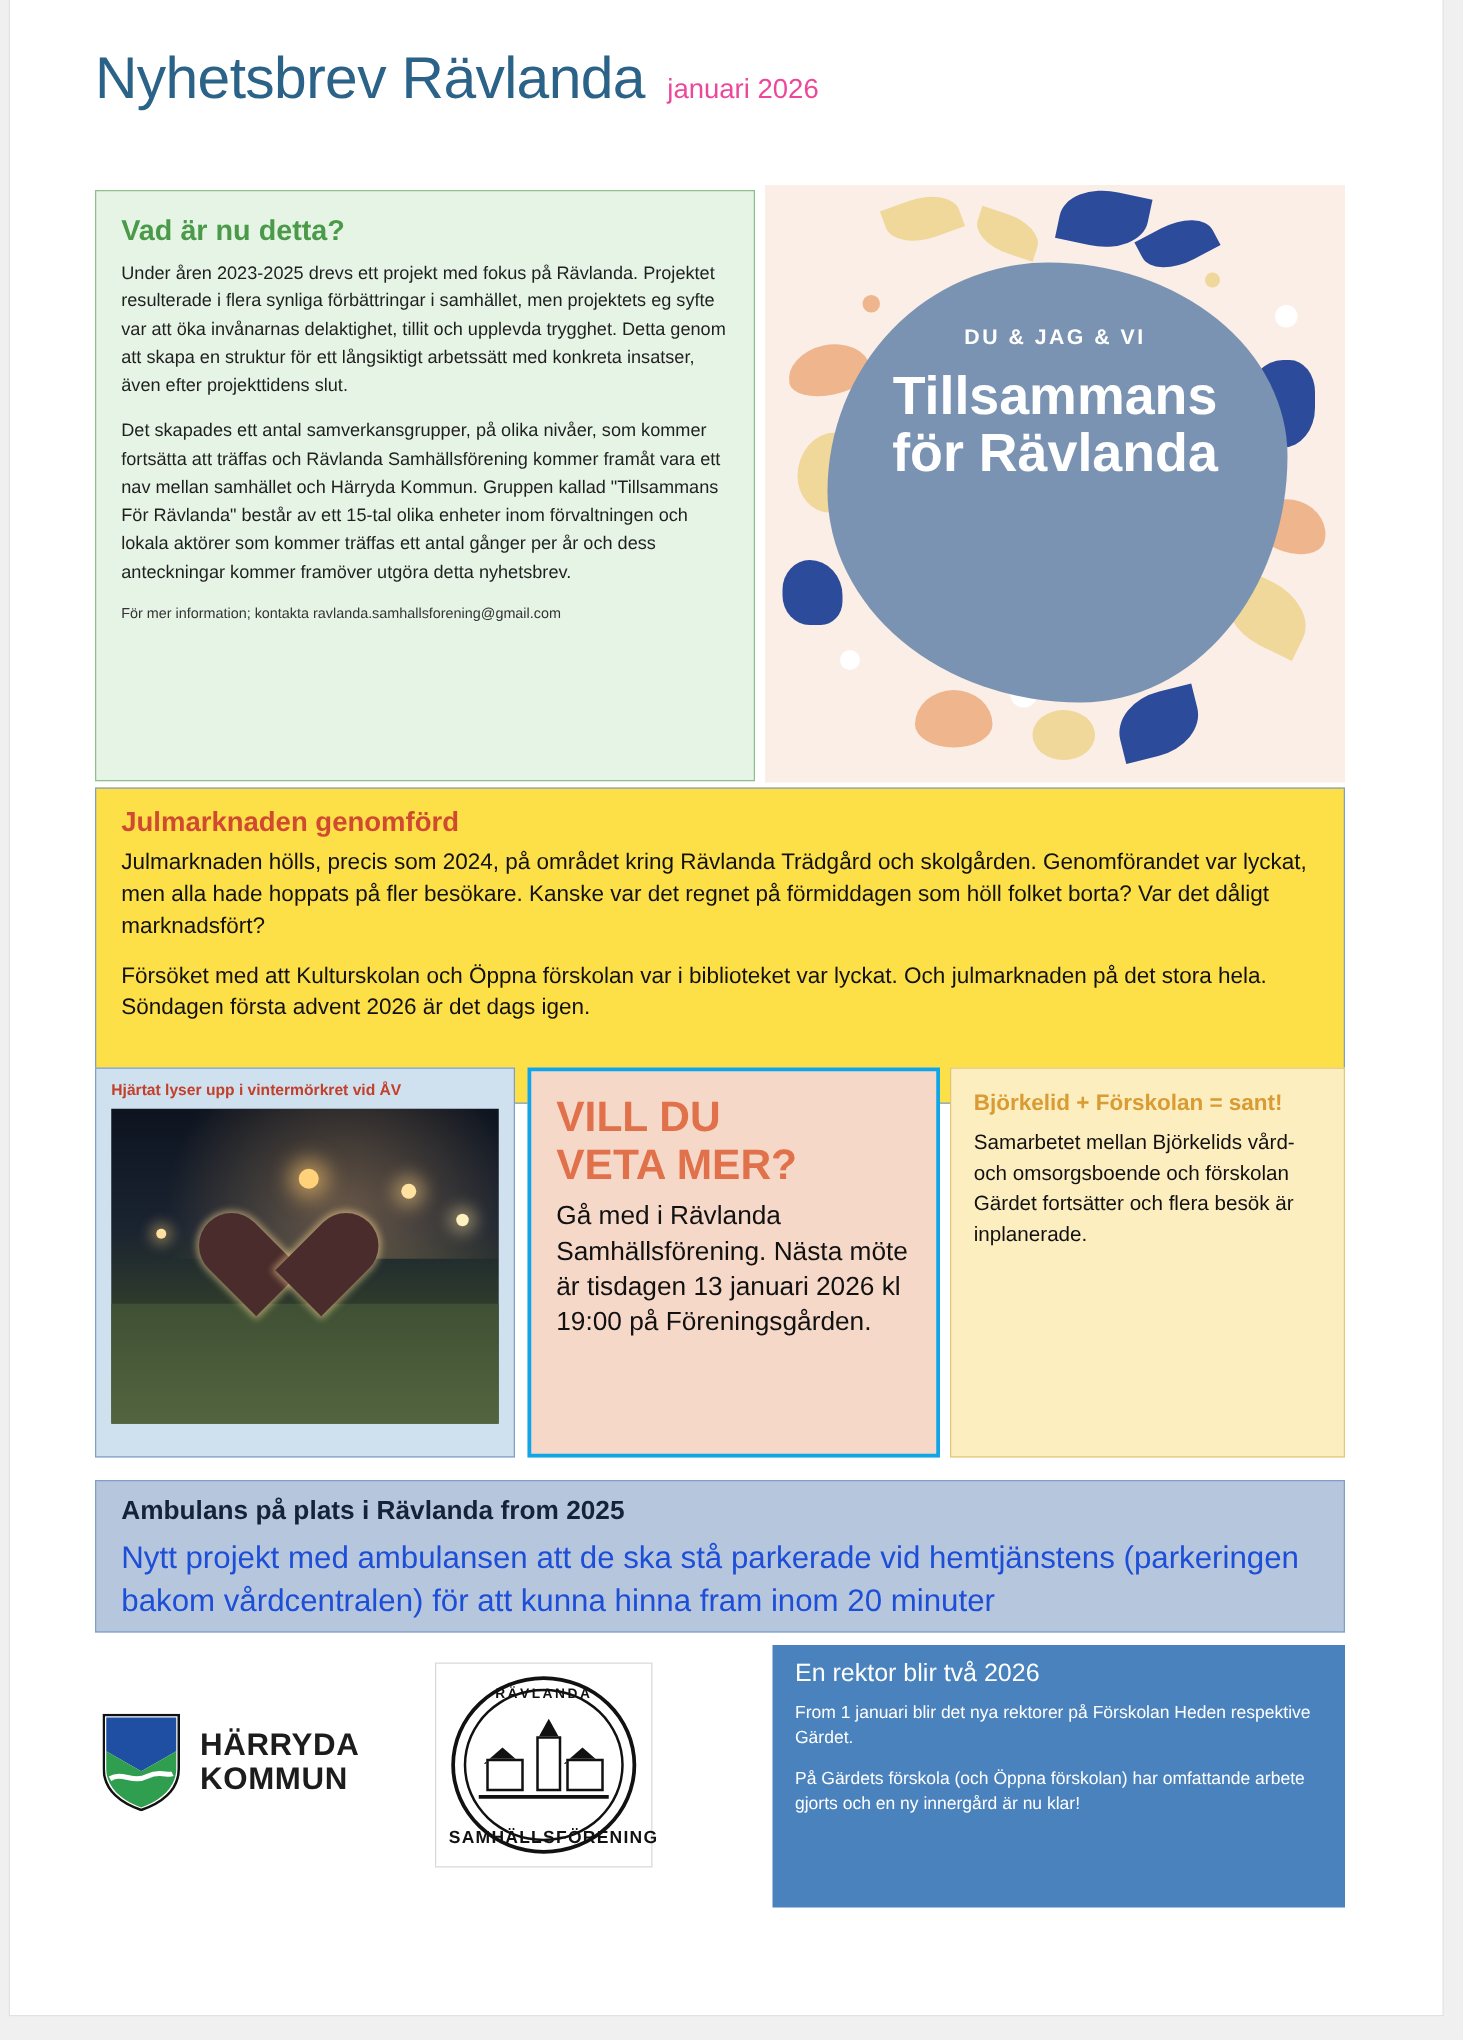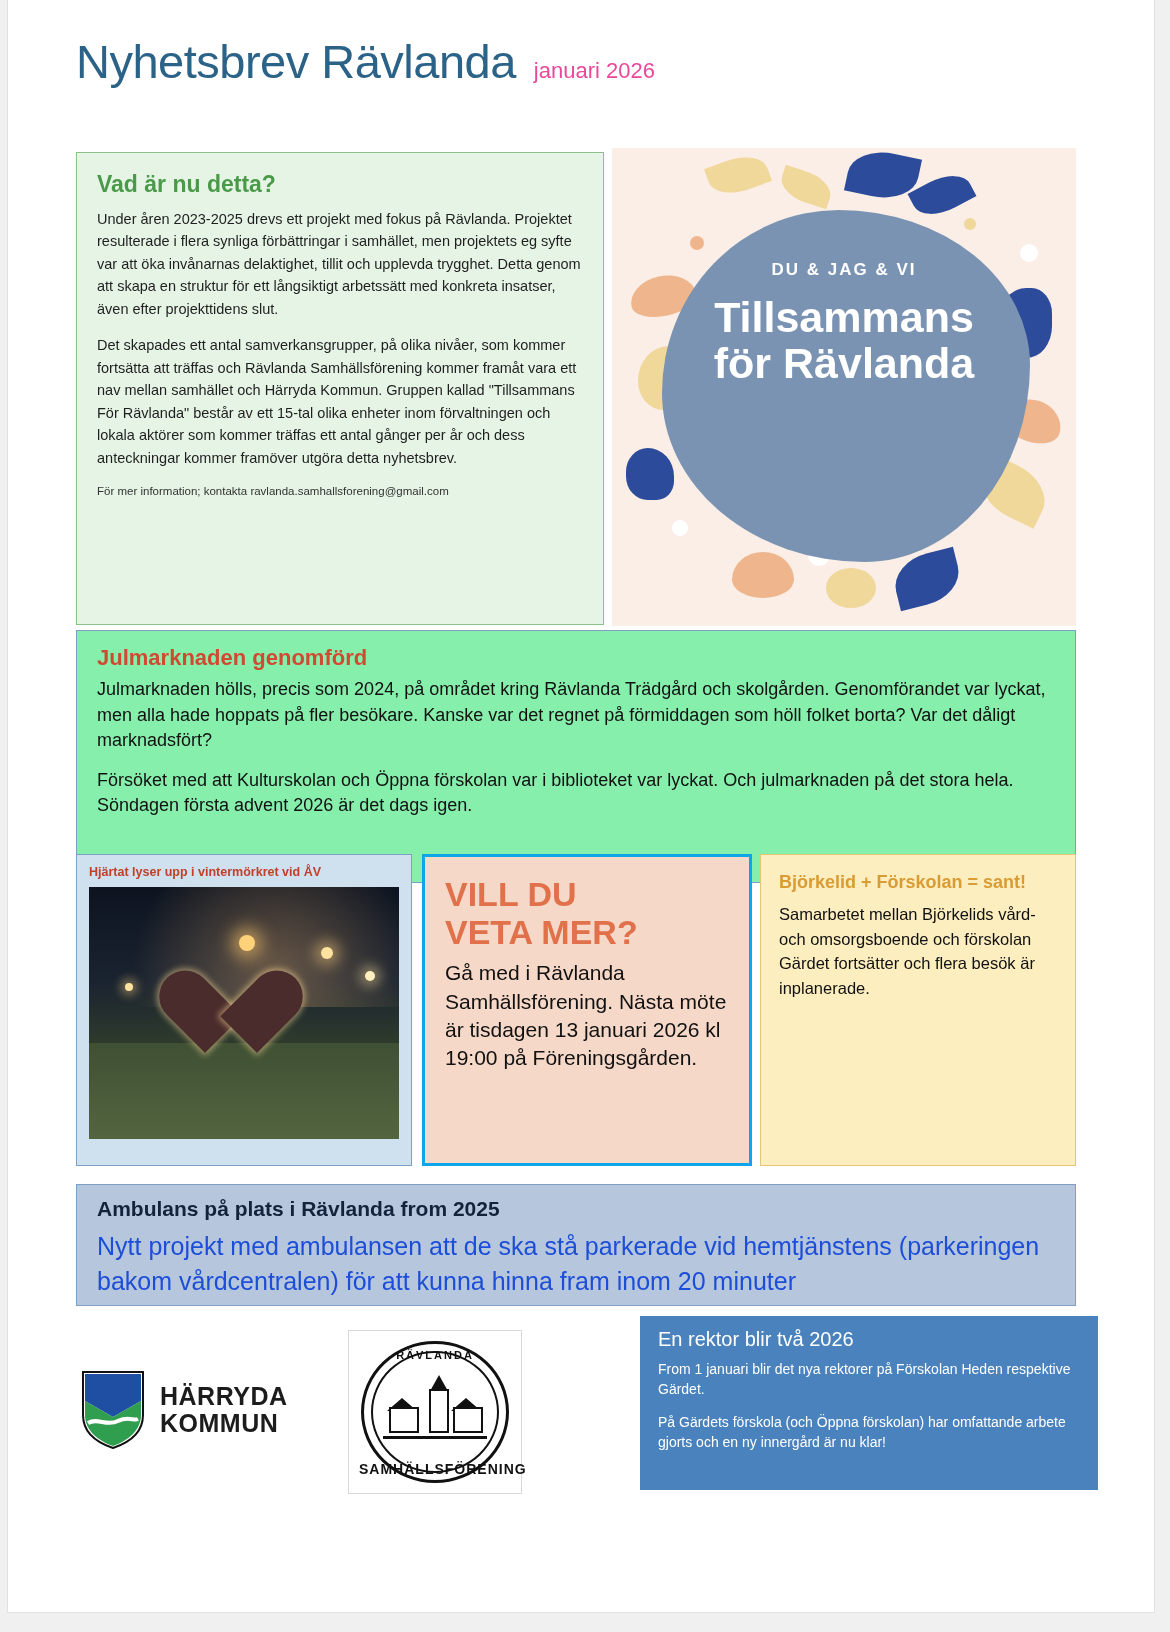--- a/index.html
+++ b/index.html
@@ -106,21 +106,21 @@
     font-size: 43px;
     font-weight: bold;
     line-height: 1.08;
   }
   .leaf, .petal, .dot { position: absolute; }
   .dot { border-radius: 50%; }
 
   
   .blue-box {
     left: 68px; top: 630px; width: 1000px; height: 253px;
-    background: #86efac;
+    background: #fde047;
     border: 1px solid #7f9fc4;
     padding: 14px 20px;
   }
   .blue-box h2 {
     margin: 0 0 6px 0;
     font-size: 22px;
     color: #d04a32;
     font-weight: bold;
   }
   .blue-box p {
@@ -232,21 +232,21 @@
   }
   .ambulans-box p {
     margin: 0;
     font-size: 25px;
     line-height: 1.4;
     color: #1d4ed8;
   }
 
   
   .rektor-box {
-    left: 632px; top: 1316px; width: 458px; height: 174px;
+    left: 610px; top: 1316px; width: 458px; height: 210px;
     background: #4a82bd;
     padding: 12px 18px;
   }
   .rektor-box h2 {
     margin: 0 0 8px 0;
     font-size: 20px;
     color: #ffffff;
     font-weight: normal;
   }
   .rektor-box p {

